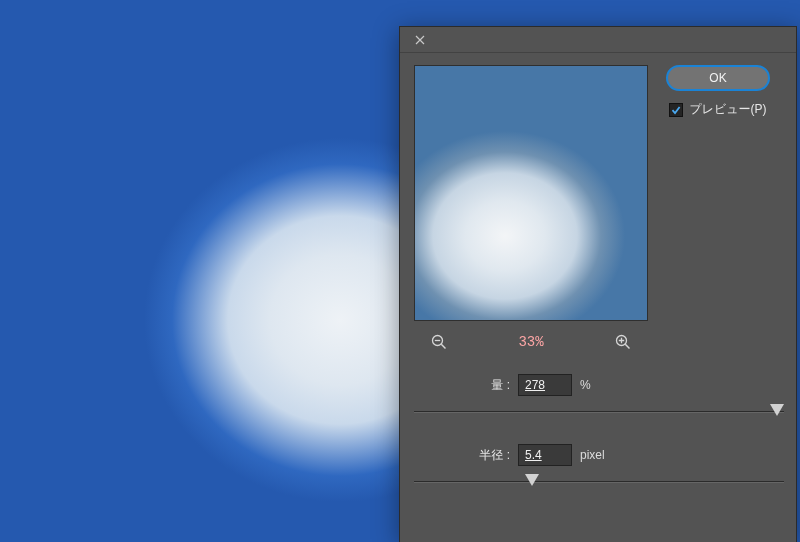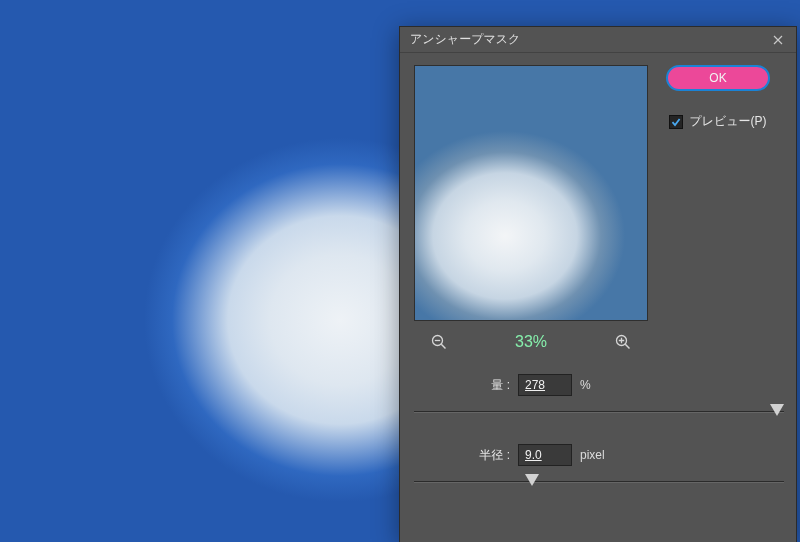--- a/index.html
+++ b/index.html
@@ -32,52 +32,51 @@
   }
   .preview-img {
     width: 100%; height: 100%;
     background:
       radial-gradient(ellipse 160px 140px at 90px 170px, #f3f5f7 0%, #e0e8ef 25%, #c6d5e3 45%, #6f91b1 60%, #4777a7 75%),
       radial-gradient(ellipse 120px 120px at 200px 210px, #f3f5f7 0%, #e0e8ef 30%, rgba(0,0,0,0) 60%),
       linear-gradient(170deg, #86abc9 0%, #6e9ac0 25%, #5684b2 55%, #416f9f 100%);
   }
   .right-col { margin-left: 18px; display:flex; flex-direction:column; align-items:center; gap:10px; }
   .btn {
-    width: 104px; height: 26px; border-radius: 13px; background: #ec4899; border: 1px solid #2f2f2f;
+    width: 104px; height: 26px; border-radius: 13px; background: #737373; border: 1px solid #2f2f2f;
     color: #f2f2f2; font-size: 12px; display:flex;align-items:center;justify-content:center; cursor:pointer;
   }
   .btn.primary { border: 2px solid #1a83d6; }
-  .check-row { display:flex; align-items:center; gap:6px; margin-top: 12px; }
+  .check-row { display:flex; align-items:center; gap:6px; }
   .checkbox {
     width: 14px; height: 14px; background: #242424; border: 1px solid #111; display:flex;align-items:center;justify-content:center; cursor:pointer;
   }
   .checkbox .mark { width:10px; height:10px; }
   .zoom-row { width: 234px; display:flex;align-items:center;justify-content:space-between; margin-top:10px; padding: 0 14px; }
   .mag-btn { width:22px;height:22px; display:flex;align-items:center;justify-content:center; cursor:pointer; color:#d6d6d6; }
-  .zoom-text { font-size: 16px; color:#86efac; }
+  .zoom-text { font-size: 14px; color:#fca5a5;font-family:Liberation Mono, monospace; }
   .controls { margin-top: 18px; }
   .ctrl-row { display:flex;align-items:center; justify-content:flex-start; height: 28px; gap:8px; padding-left: 40px; }
   .ctrl-row .label { text-align:right; color:#e6e6e6; font-size:12px; min-width: 56px; }
   .ctrl-row .input {
     width: 54px; height: 22px; background: #3a3a3a; border: 1px solid #222; color:#f0f0f0;
     padding: 0 6px; font-size: 12px; display:flex;align-items:center;text-decoration:underline;
   }
   .ctrl-row .unit { color:#dcdcdc; font-size:12px; }
   .slider-wrap { position:relative; height: 22px; margin: 2px 0 18px 0; }
   .slider-track { position:absolute; left:0; right:0; top:10px; height:2px; background:#414141; border-top:1px solid #2b2b2b; border-bottom:1px solid #666; }
   .slider-thumb { position:absolute; top:3px; width:0;height:0; border-left:7px solid transparent; border-right:7px solid transparent; border-top:12px solid #d2d2d2; transform:translateX(-7px); cursor:pointer; }
 </style>
 </head>
 <body>
 
 <div class="bg">
 
   <div class="dialog">
     <div class="titlebar">
-      <div class="title">アンシャープマスク</div>
       <div class="close" aria-label="close">
         <svg width="10" height="10" viewBox="0 0 10 10">
             <path d="M1 1 L9 9 M9 1 L1 9" stroke="#c8c8c8" stroke-width="1.2"></path>
           </svg>
       </div>
     </div>
 
     <div class="content">
 
       <div class="preview-row">
@@ -124,21 +123,21 @@
           <span class="input">278</span>
           <span class="unit">%</span>
         </div>
         <div class="slider-wrap">
           <div class="slider-track"></div>
           <div class="slider-thumb" id="thumb-amount" style="left: 98%;"></div>
         </div>
 
         <div class="ctrl-row">
           <span class="label">半径 :</span>
-          <span class="input">9.0</span>
+          <span class="input">5.4</span>
           <span class="unit">pixel</span>
         </div>
         <div class="slider-wrap">
           <div class="slider-track"></div>
           <div class="slider-thumb" id="thumb-radius" style="left: 32%;"></div>
         </div>
 
         <div class="slider-wrap" style="margin-bottom:6px;">
           
           

